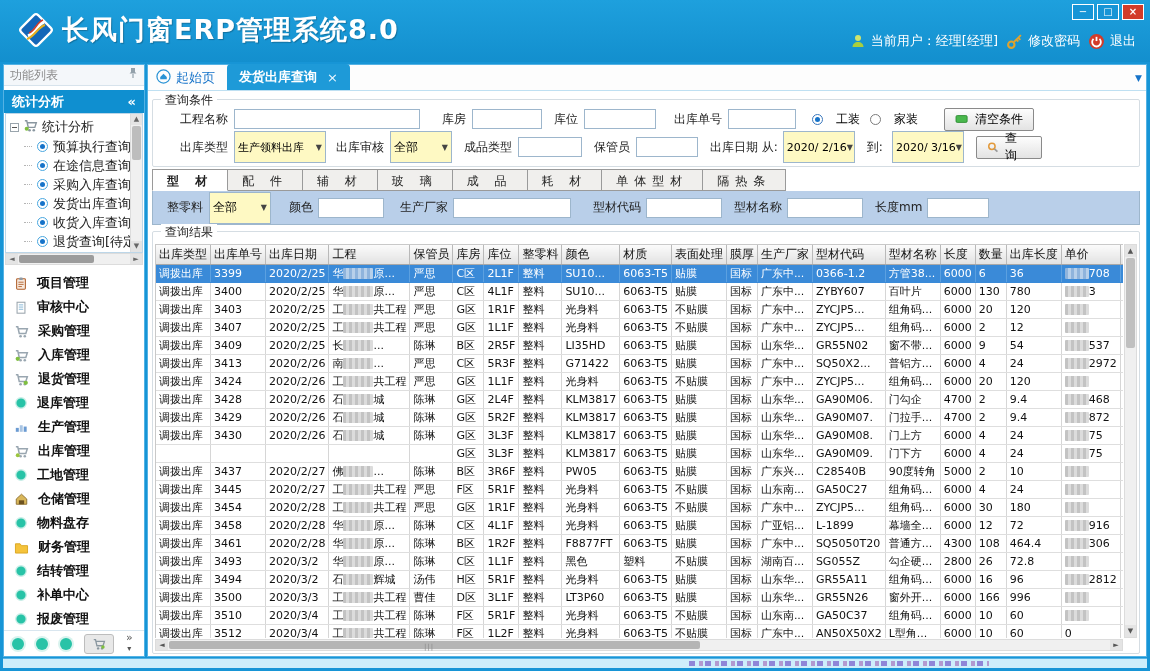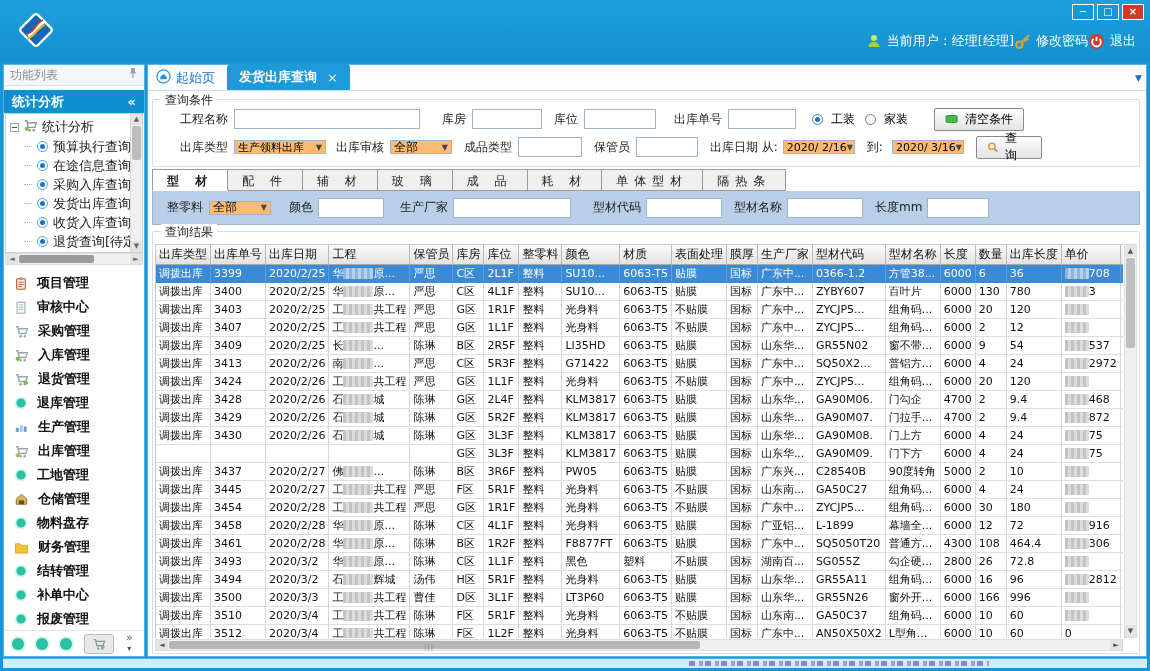--- a/index.html
+++ b/index.html
@@ -6,21 +6,21 @@
   *{box-sizing:border-box;font-family:"DejaVu Sans","Liberation Sans",sans-serif;}
   .app{position:relative;width:1150px;height:671px;background:#1795d6;overflow:hidden;}
 
   
   .titlebar{position:absolute;left:0;top:0;width:100%;height:62px;background:linear-gradient(#1ea0dd,#138fce);}
   .logo{position:absolute;left:16px;top:10px;}
   .app-title{position:absolute;left:62px;top:12px;color:#fff;font-size:27px;font-weight:bold;letter-spacing:1px;text-shadow:1px 1px 1px rgba(0,0,0,.25);}
   .winbtns{position:absolute;right:6px;top:4px;display:flex;gap:3px;}
   .winbtn{width:22px;height:16px;border:1px solid #fff;background:#1795d6;color:#fff;font-size:10px;line-height:14px;text-align:center;cursor:pointer;}
   .winbtn.close{background:#d23b29;font-weight:bold;}
-  .userbar{position:absolute;right:14px;top:32px;display:flex;align-items:center;color:#fff;font-size:13px;}
+  .userbar{position:absolute;right:14px;top:32px;display:flex;align-items:center;gap:8px;color:#fff;font-size:13px;}
   .userbar .seg{display:flex;align-items:center;gap:5px;cursor:pointer;}
   .userbar svg{display:block;}
 
   
   .sidebar{position:absolute;left:3px;top:64px;width:142px;bottom:14px;background:#fff;border:1px solid #54b2e4;}
   .func-header{height:21px;background:#f4f7fa;border-bottom:1px solid #d7e3ec;color:#8a8a8a;font-size:12px;line-height:20px;padding:0 6px;display:flex;justify-content:space-between;align-items:center;}
   .sec-header{height:23px;background:#0f8fd0;color:#fff;font-size:13px;font-weight:bold;line-height:23px;padding:0 8px;display:flex;justify-content:space-between;align-items:center;margin-top:4px;}
   .tree{position:relative;height:140px;border:1px solid #bcd6e8;margin:0 1px;overflow:hidden;}
   .tree-inner{padding:3px 14px 0 4px;}
   .tree-root{display:flex;align-items:center;gap:4px;height:20px;font-size:13px;color:#222;}
@@ -54,23 +54,23 @@
   .tab-close{font-size:13px;font-weight:normal;color:#eaf6ff;cursor:pointer;}
   .tab-dd{position:absolute;right:4px;top:8px;color:#1673c9;font-size:9px;cursor:pointer;}
 
   .groupbox{position:absolute;border:1px solid #d5dde3;border-radius:2px;}
   .groupbox>.legend{position:absolute;top:-8px;left:8px;background:#fff;padding:0 4px;font-size:12px;color:#222;}
   .qbox{left:4px;top:34px;right:6px;height:68px;}
   .qrow{position:absolute;left:9px;right:0;height:22px;display:flex;align-items:center;}
   .qrow1{top:8px;} .qrow2{top:36px;}
   .ql{font-size:12px;color:#222;white-space:nowrap;}
   .inp{height:20px;border:1px solid #9db6cc;background:#fff;}
-  .combo{height:14px;border:1px solid #9db6cc;background:#fdba74;font-size:12px;display:flex;align-items:center;justify-content:space-between;padding:0 3px;cursor:pointer;white-space:nowrap;}
+  .combo{height:32px;border:1px solid #9db6cc;background:#fef9c3;font-size:12px;display:flex;align-items:center;justify-content:space-between;padding:0 3px;cursor:pointer;white-space:nowrap;}
   .combo .ca{font-size:8px;color:#444;}
-  .radio{display:flex;align-items:center;gap:8px;font-size:12px;cursor:pointer;}
+  .radio{display:flex;align-items:center;gap:13px;font-size:12px;cursor:pointer;}
   .rdot{width:11px;height:11px;border-radius:50%;border:1px solid #7b7b7b;background:#fff;position:relative;}
   .rdot.on{border-color:#3a78bd;}
   .rdot.on::after{content:"";position:absolute;left:2px;top:2px;width:5px;height:5px;border-radius:50%;background:#1673c9;}
   .pushbtn{height:23px;border:1px solid #8a8a8a;border-radius:2px;background:linear-gradient(#fdfdfd,#e3e3e3);display:flex;align-items:center;gap:6px;padding:0 10px;font-size:12px;cursor:pointer;}
 
   .mtabs{position:absolute;left:4px;top:104px;height:22px;display:flex;}
   .mtab{border:1px solid #9a9a9a;border-left:none;background:#f0efed;font-size:12px;color:#222;padding:3px 14px;letter-spacing:6px;white-space:nowrap;cursor:pointer;}
   .mtab:first-child{border-left:1px solid #9a9a9a;}
   .mtab.active{background:#fff;border-bottom-color:#fff;font-weight:bold;}
   .band{position:absolute;left:4px;top:126px;right:6px;height:34px;background:#b9cfe9;border:1px solid #9db6cc;border-top:none;display:flex;align-items:center;font-size:12px;}
@@ -106,20 +106,21 @@
     <span class="logo">
       <svg width="40" height="40" viewBox="0 0 40 40">
         <g transform="rotate(45 20 20)">
             <rect x="8" y="8" width="24" height="24" rx="3" fill="#1366b8" stroke="#fff" stroke-width="2.2"></rect>
           </g>
         <path d="M12 26 C 18 24, 21 14, 28 12" stroke="#fff" stroke-width="3.4" fill="none"></path>
         <path d="M11 29 C 18 27, 22 17, 29 15" stroke="#e8b021" stroke-width="2" fill="none"></path>
         <path d="M13 23 C 19 21, 21 12, 27 10" stroke="#d23b29" stroke-width="1.6" fill="none"></path>
       </svg>
     </span>
+    <div class="app-title">长风门窗ERP管理系统8.0</div>
     <div class="winbtns">
       <div class="winbtn">−</div>
       <div class="winbtn">□</div>
       <div class="winbtn close">×</div>
     </div>
     <div class="userbar">
       <span class="seg">
         <span>
             <svg width="16" height="16" viewBox="0 0 16 16">
               <circle cx="8" cy="5" r="3" fill="#cfe46d"></circle>

